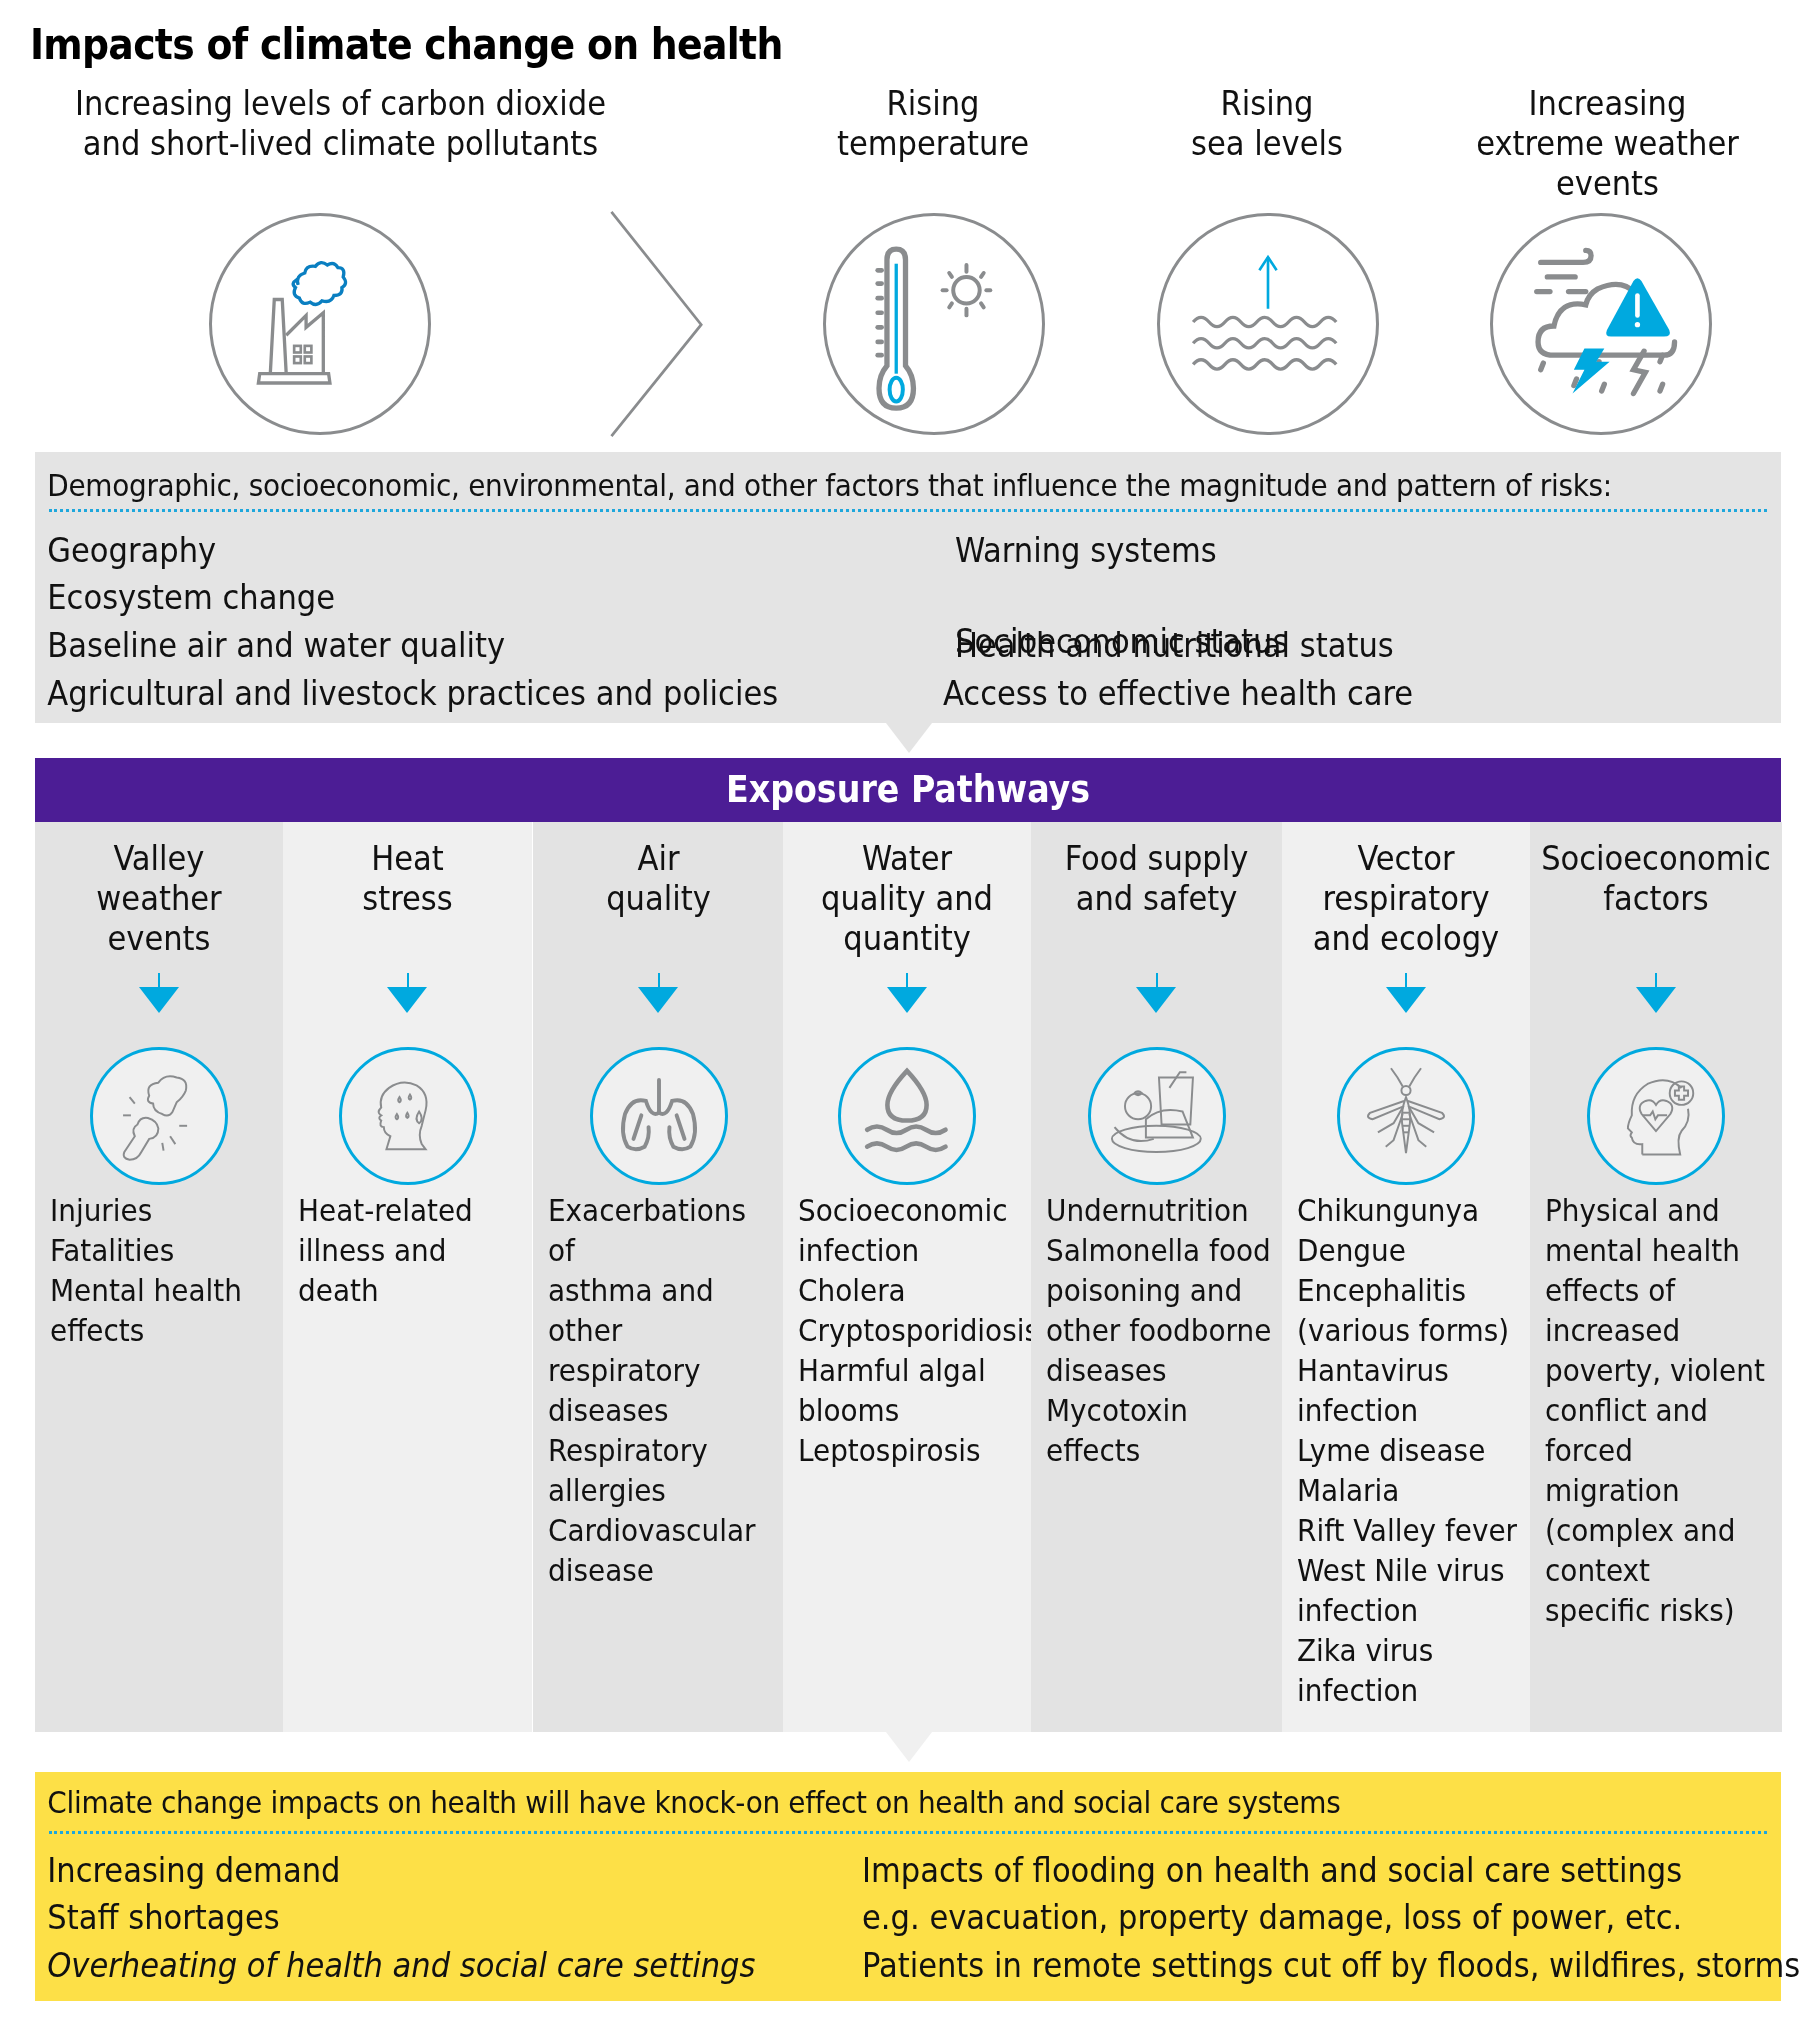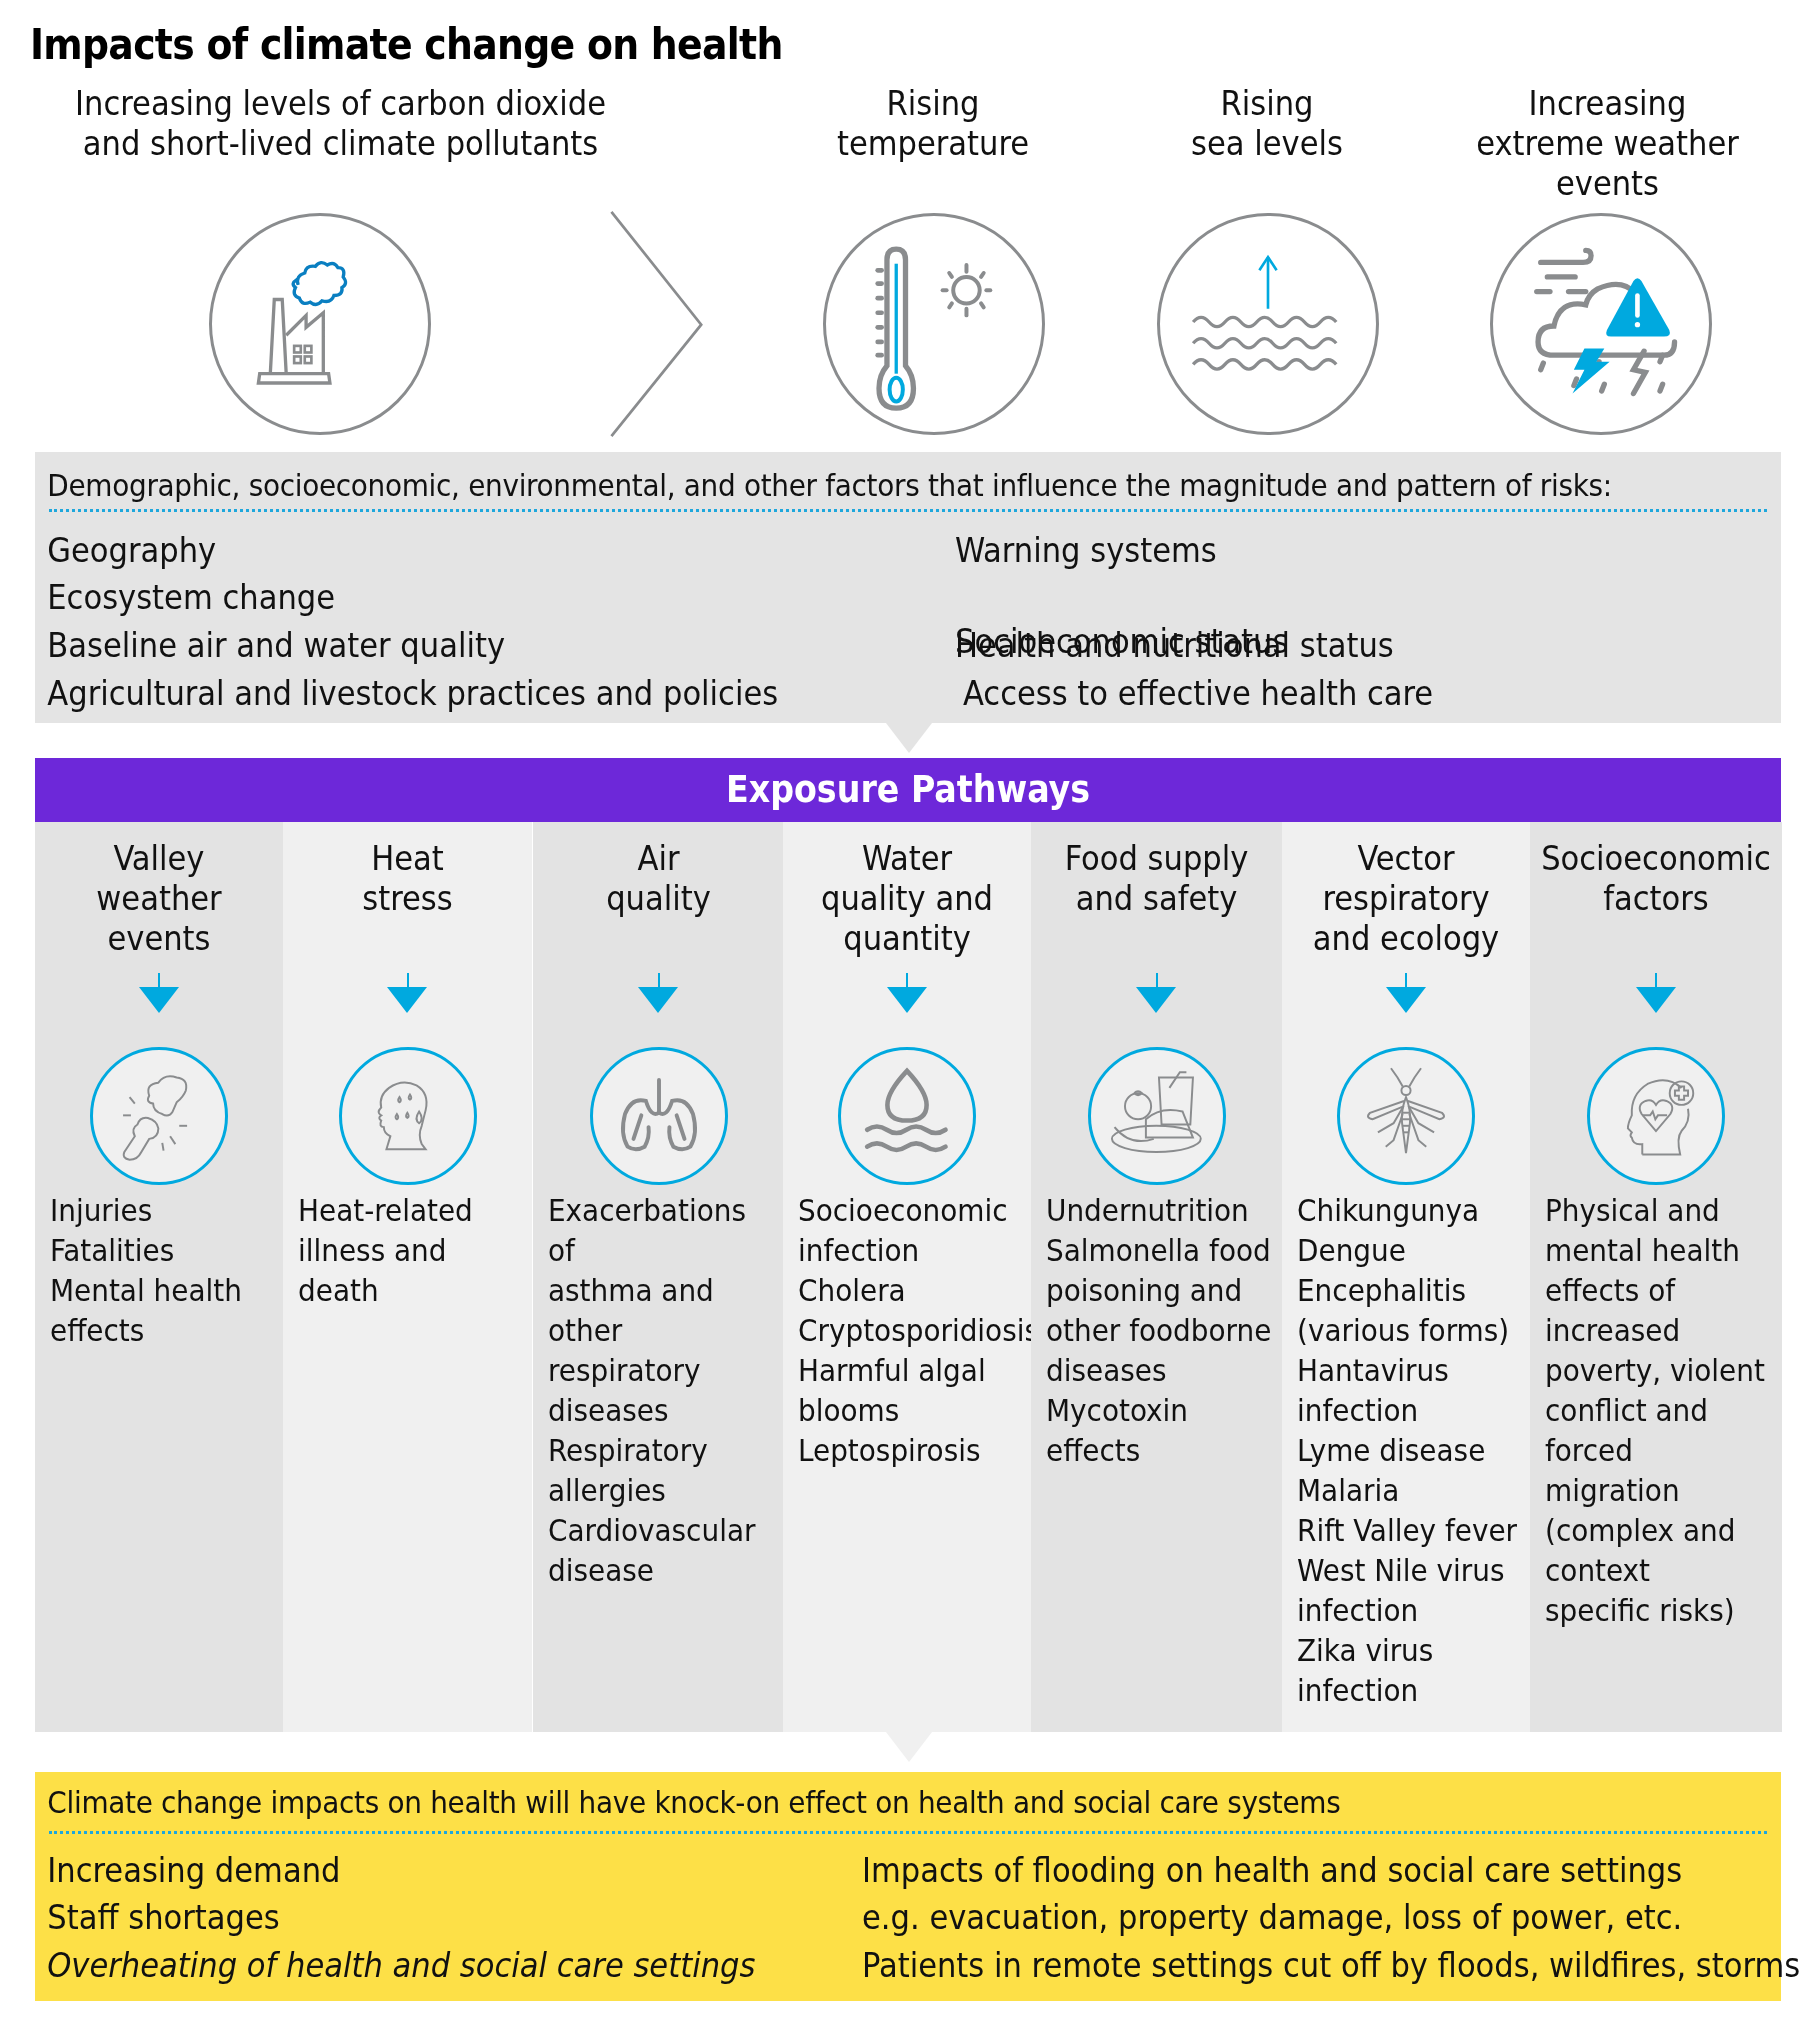--- a/index.html
+++ b/index.html
@@ -11,21 +11,21 @@
   .drv-circle { position: absolute; border: 3.4px solid #8a8c8e; border-radius: 50%; background: #fff; }
   .drv-circle svg { position: absolute; left: 0; top: 0; width: 100%; height: 100%; }
   .chevron { position: absolute; }
 
   .factors { position: absolute; left: 35px; top: 452px; width: 1746px; height: 271px; background: #e4e4e4; }
   .factors-head { position: absolute; left: 12.3px; top: 15px; font-size: 31px; color: #111; white-space: nowrap; letter-spacing: -0.3px; }
   .dotted { position: absolute; left: 13.6px; right: 13.6px; height: 0; border-top: 3.4px dotted #1ea7dc; }
   .factor-item { position: absolute; font-size: 34px; line-height: 48px; color: #111; white-space: nowrap; }
   .notch { position: absolute; width: 0; height: 0; border-left: 23px solid transparent; border-right: 23px solid transparent; border-top: 30px solid #e4e4e4; }
 
-  .pathways-bar { position: absolute; left: 35px; top: 758px; width: 1746px; height: 64px; background: #6d28d9; color: #fff; font-size: 37px; text-align: center; line-height: 64px; font-weight: bold; }
+  .pathways-bar { position: absolute; left: 35px; top: 758px; width: 1746px; height: 64px; background: #4c1d95; color: #fff; font-size: 37px; text-align: center; line-height: 64px; font-weight: bold; }
   .col { position: absolute; top: 822px; height: 910px; }
   .col-dark { background: #e3e3e3; }
   .col-light { background: #f0f0f0; }
   .col-head { position: absolute; top: 16.3px; left: 0; right: 0; text-align: center; font-size: 34px; line-height: 40px; color: #111; }
   .col-arrow { position: absolute; top: 151px; left: 50%; width: 0; height: 0; transform: translateX(-50%); }
   .col-arrow .stem { position: absolute; left: -1px; top: 0; width: 2px; height: 15px; background: #00a9df; }
   .col-arrow .head { position: absolute; left: -20.4px; top: 13.6px; width: 0; height: 0; border-left: 20.4px solid transparent; border-right: 20.4px solid transparent; border-top: 26px solid #00a9df; }
   .col-circle { position: absolute; top: 225px; left: 50%; width: 138px; height: 138px; margin-left: -69px; border: 3.4px solid #00a9df; border-radius: 50%; background: #f0f0f0; }
   .col-circle svg { position: absolute; left: 0; top: 0; width: 100%; height: 100%; }
   .col-list { position: absolute; top: 368px; left: 15px; right: 4.1px; font-size: 31px; line-height: 40px; color: #111; list-style: none; }
@@ -140,21 +140,21 @@
 <div class="factors">
   <div class="factors-head">Demographic, socioeconomic, environmental, and other factors that influence the magnitude and pattern of risks:</div>
   <div class="dotted" style="top:57px;"></div>
   <div class="factor-item" style="left:12.3px; top:74px;">Geography</div>
   <div class="factor-item" style="left:12.3px; top:121px;">Ecosystem change</div>
   <div class="factor-item" style="left:12.3px; top:169px;">Baseline air and water quality</div>
   <div class="factor-item" style="left:12.3px; top:217px;">Agricultural and livestock practices and policies</div>
   <div class="factor-item" style="left:920px; top:74px;">Warning systems</div>
   <div class="factor-item" style="left:920px; top:121px;margin-top:44px;">Socioeconomic status</div>
   <div class="factor-item" style="left:920px; top:169px;">Health and nutritional status</div>
-  <div class="factor-item" style="left:928px; top:217px;">Access to effective health care</div>
+  <div class="factor-item" style="left:908px; top:217px;">Access to effective health care</div>
 </div>
 <div class="notch" style="left:886px; top:723px;"></div>
 
 <div class="pathways-bar">Exposure Pathways</div>
 
 <div class="col col-dark" style="left:35px; width:248px;">
   <div class="col-head">
     <div>Valley</div>
     <div>weather</div>
     <div>events</div>

